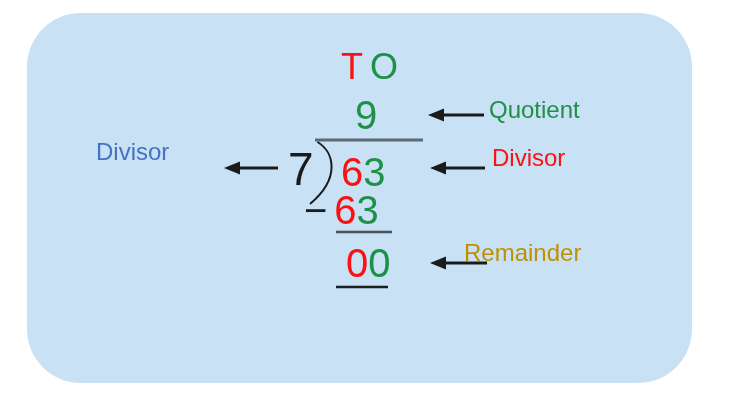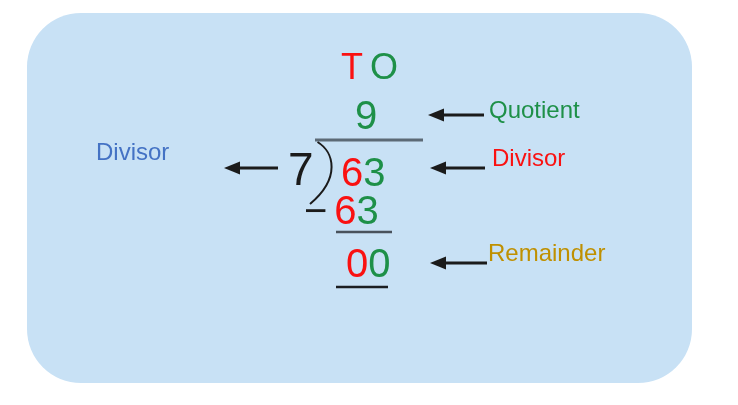--- a/index.html
+++ b/index.html
@@ -87,15 +87,15 @@
   </div>
 
   <div class="t row digits" style="left:346px;top:243px;">
     <span class="c-tens">0</span>
     <span class="c-ones">0</span>
   </div>
 
   <div class="t label c-divisor" style="left:96px;top:140px;">Divisor</div>
   <div class="t label c-ones" style="left:489px;top:98px;">Quotient</div>
   <div class="t label c-tens" style="left:492px;top:146px;">Divisor</div>
-  <div class="t label c-remainder" style="left:488px;top:241px;">Remainder</div>
+  <div class="t label c-remainder" style="left:464px;top:241px;">Remainder</div>
 
 </div>
 
 </body></html>

